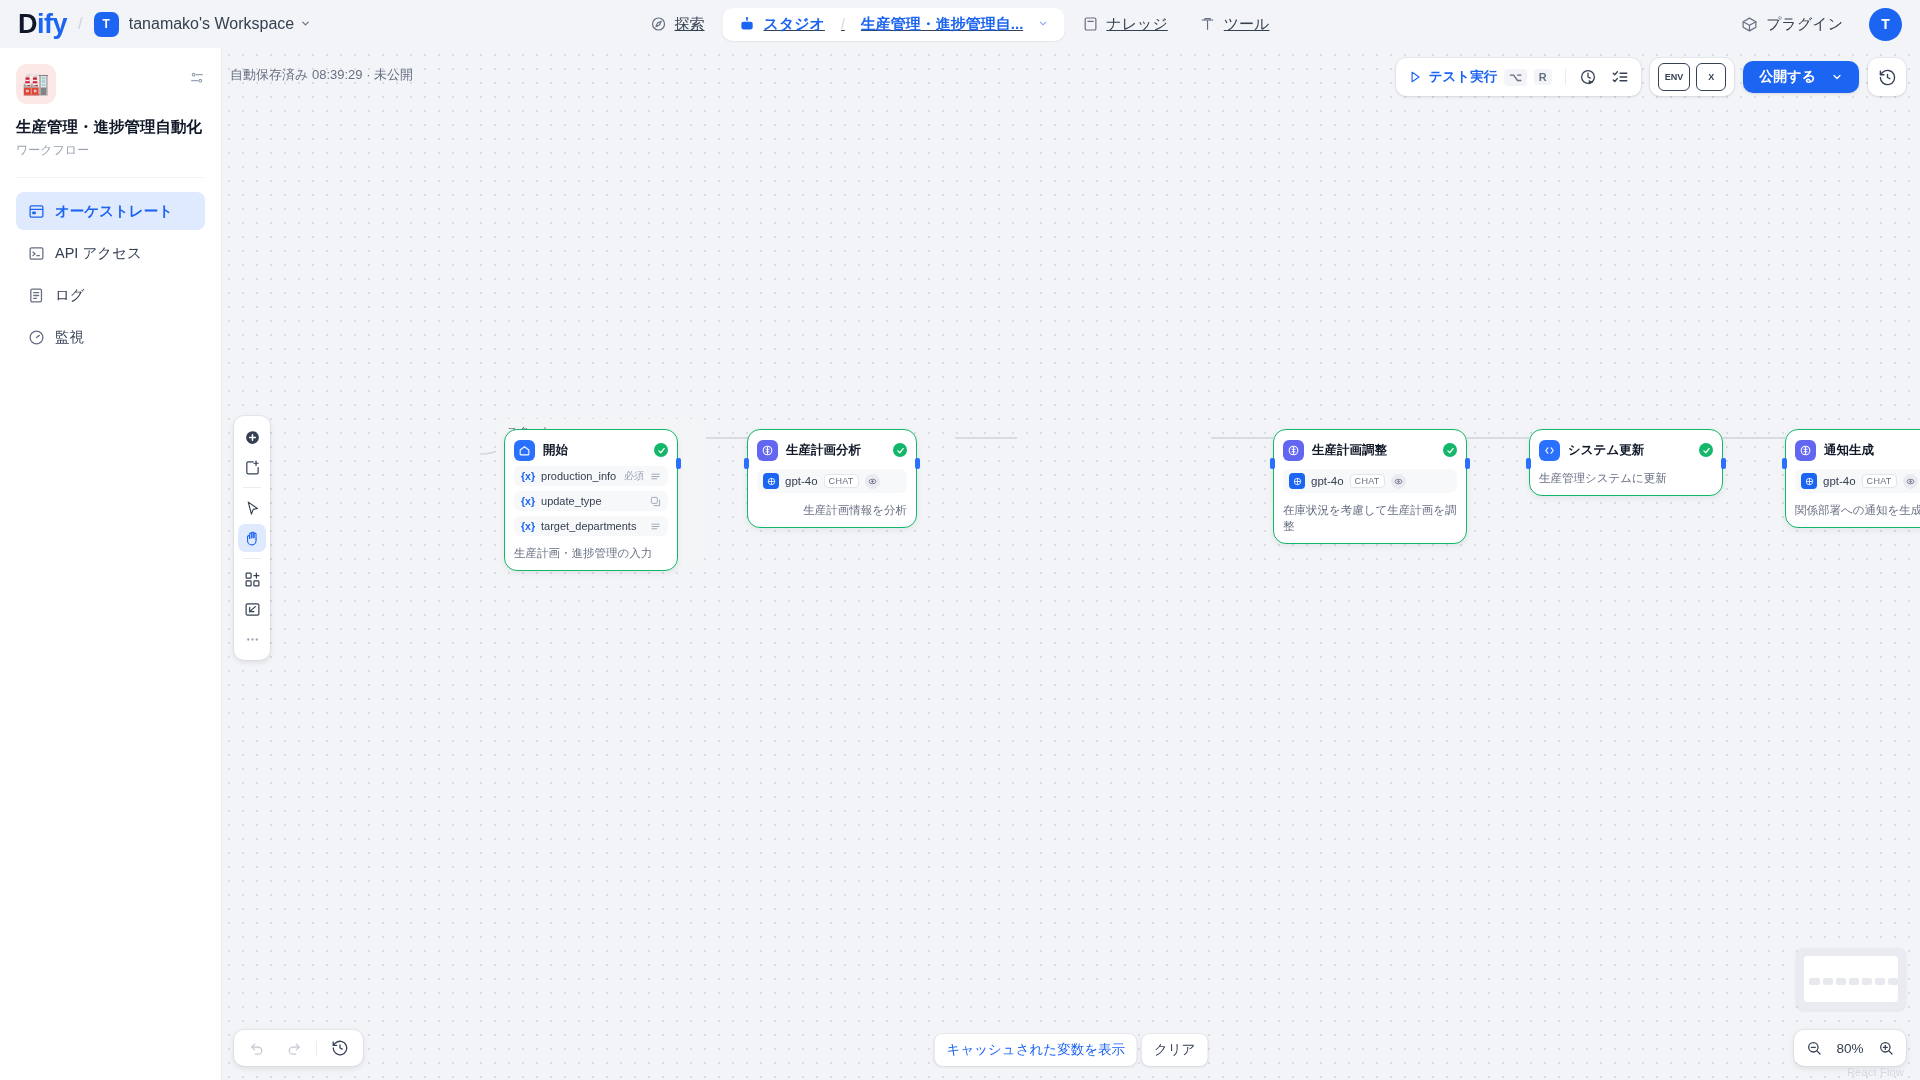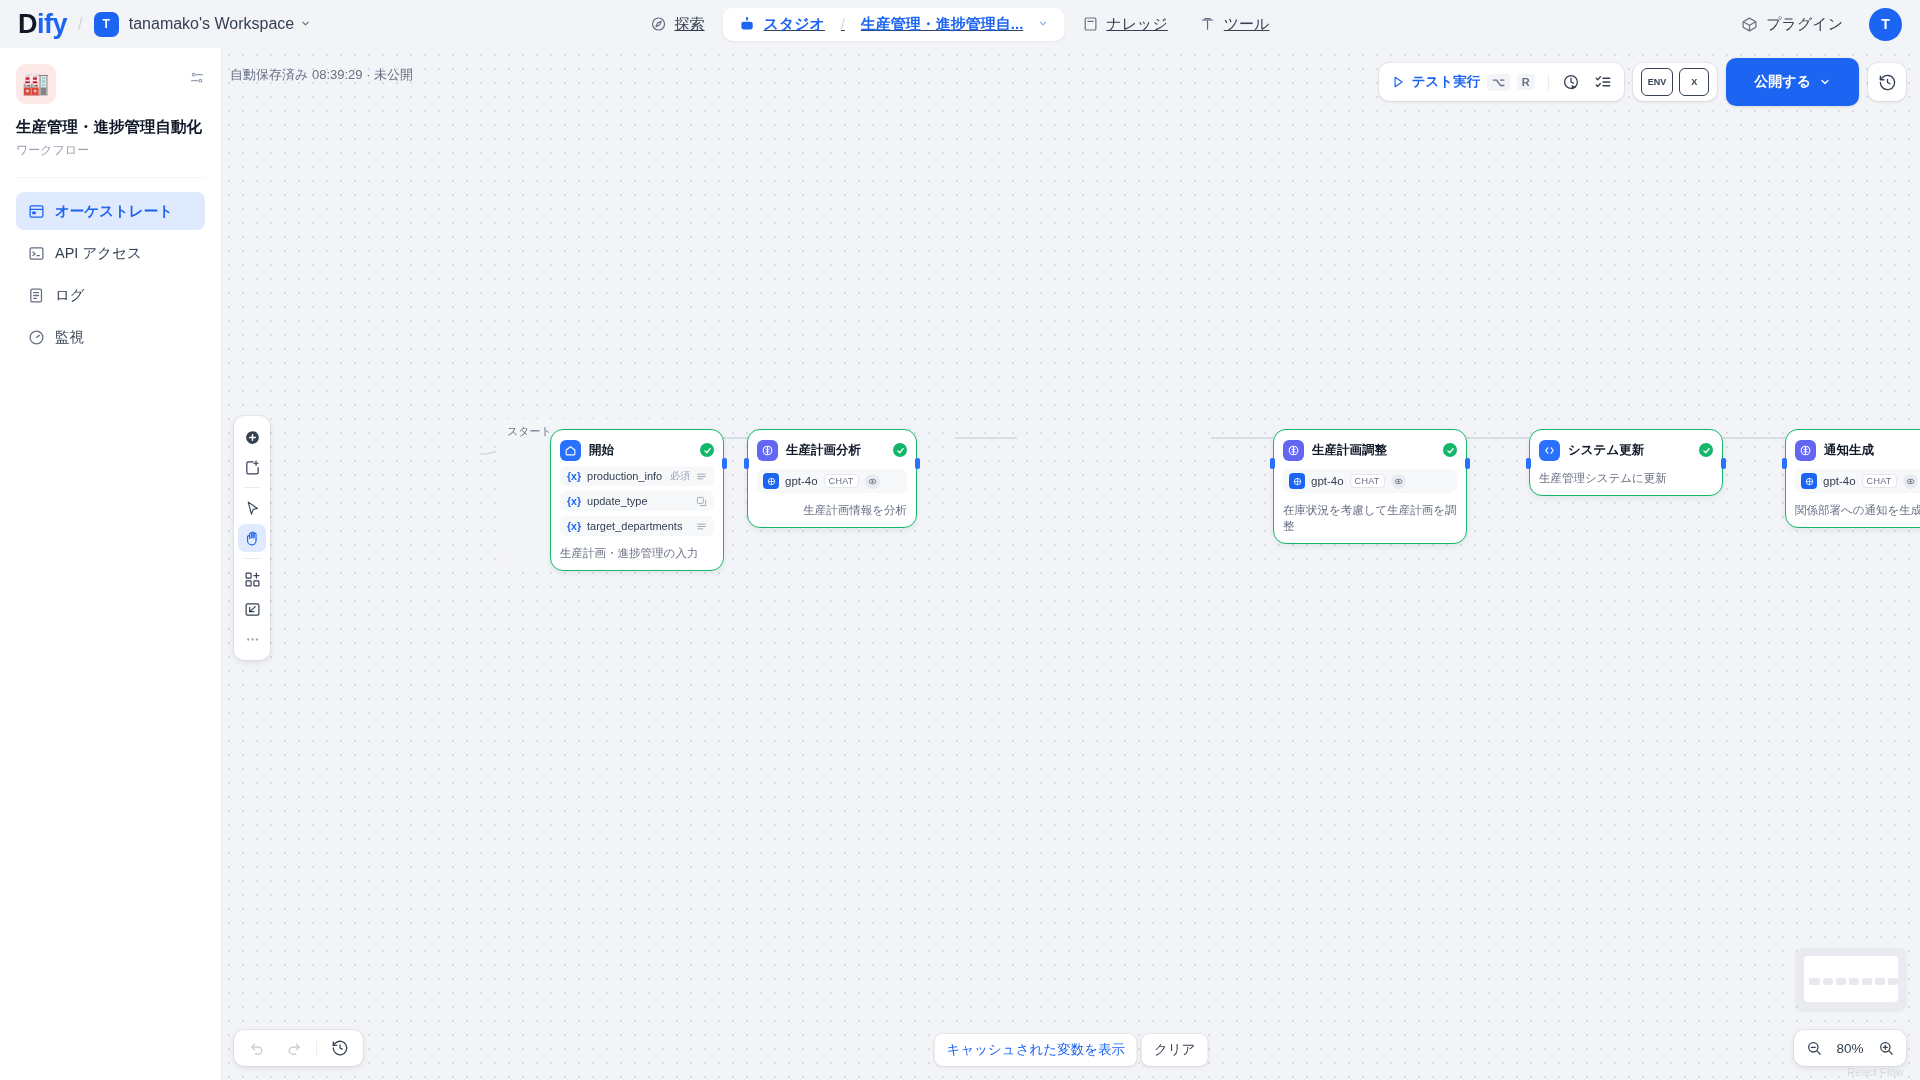--- a/index.html
+++ b/index.html
@@ -128,23 +128,23 @@
   .tb-div { width: 1px; height: 16px; background: #e9ebf0; margin: 0 3px; }
   .tb-ico { width: 26px; height: 26px; display: flex; align-items: center; justify-content: center;
             color: #354052; cursor: pointer; border-radius: 6px; }
   .env-btn {
     height: 28px; min-width: 30px; padding: 0 6px;
     border: 1.5px solid #354052; border-radius: 6px;
     display: flex; align-items: center; justify-content: center;
     font-size: 9px; font-weight: 700; color: #354052; cursor: pointer;
   }
   .publish-btn {
-    background: #1c64f2; color: #fff; height: 48px;
-    border-radius: 10px; padding: 0 28px;
-    display: flex; align-items: center; gap: 8px;
+    background: #1c64f2; color: #fff; height: 32px;
+    border-radius: 10px; padding: 0 16px;
+    display: flex; align-items: center; gap: 15px;
     font-size: 14px; font-weight: 600; cursor: pointer;
     box-shadow: 0 1px 3px rgba(16,24,40,0.12);
   }
   .hist-btn {
     background: #fff; width: 38px; height: 38px; border-radius: 10px;
     display: flex; align-items: center; justify-content: center;
     box-shadow: 0 1px 3px rgba(16,24,40,0.10), 0 0 0 1px rgba(16,24,40,0.04);
     color: #354052; cursor: pointer;
   }
 
@@ -532,21 +532,21 @@
       <line x1="1757" y1="390" x2="1819" y2="390" stroke="#d0d5dd" stroke-width="1.5"></line>
     </svg>
   </div>
 
   <div class="nodes-layer">
 
     <div class="node-ghost" style="left:274px; top:371px; width:210px; height:144px;">
       <div class="ghost-label">スタート</div>
     </div>
 
-    <div class="node" style="left:282px; top:381px; width:174px;margin-left:46px;">
+    <div class="node" style="left:282px; top:381px; width:174px;">
       <div class="port out"></div>
       <div class="node-head">
         <div class="n-ico" style="background:#2970ff">
           <svg width="13" height="13" viewBox="0 0 24 24" fill="none" stroke="#fff" stroke-width="2" stroke-linejoin="round">
               <path d="M4 11l8-6 8 6v8a1 1 0 0 1-1 1H5a1 1 0 0 1-1-1z"></path>
             </svg>
         </div>
         <div class="n-title">開始</div>
         <div class="n-check">
           <svg width="9" height="9" viewBox="0 0 24 24" fill="none" stroke="#fff" stroke-width="3.5" stroke-linecap="round" stroke-linejoin="round">

